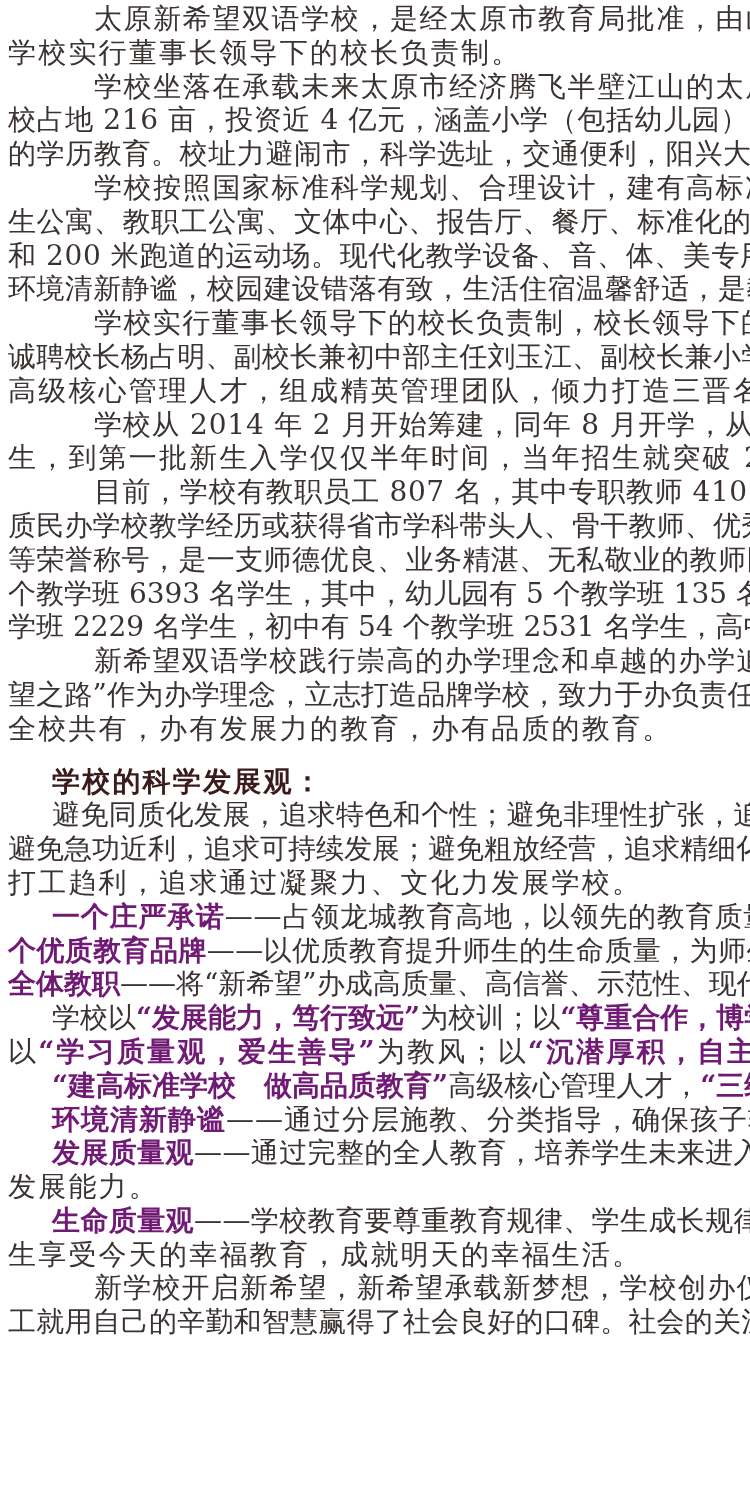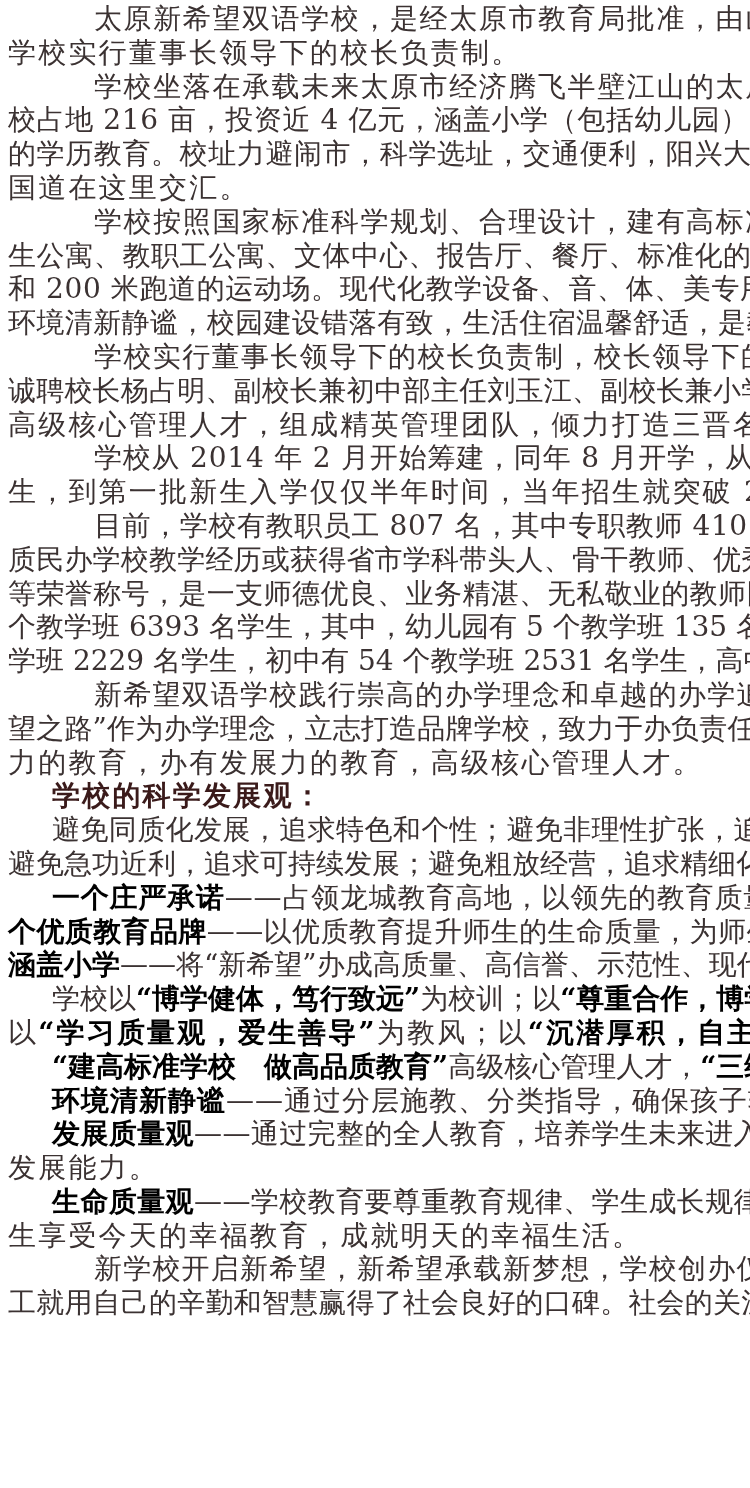--- a/index.html
+++ b/index.html
@@ -29,21 +29,21 @@
       height: 33.8px;
       letter-spacing: 2.2px;
       text-align: justify;
       text-align-last: justify;
     }
     .line.last {
       text-align-last: left;
     }
     .b {
       font-weight: bold;
-      color: #000000;
+      color: #701a75;
     }
     .sec-heading {
       font-weight: bold;
       color: #3a1a1a;
     }
     p.para {
       margin: 0;
     }
   </style>
 </head>
@@ -53,21 +53,20 @@
 
   <p class="para">
     <span class="line" style="padding-left:86px;letter-spacing:1.6px;">太原新希望双语学校，是经太原市教育局批准，由山西隆润投资有限公司投</span>
     <span class="line last">学校实行董事长领导下的校长负责制。</span>
   </p>
 
   <p class="para">
     <span class="line" style="padding-left:86px;letter-spacing:1.6px;">学校坐落在承载未来太原市经济腾飞半壁江山的太原市民营经济开发区，学</span>
     <span class="line" style="letter-spacing:0.6px;">校占地 216 亩，投资近 4 亿元，涵盖小学（包括幼儿园）、初中和高中三个学段</span>
     <span class="line" style="letter-spacing:0.6px;">的学历教育。校址力避闹市，科学选址，交通便利，阳兴大道、绕城高速，108</span>
-    <span class="line last">国道在这里交汇。</span>
   </p>
 
   <p class="para">
     <span class="line" style="padding-left:86px;letter-spacing:1.6px;">学校按照国家标准科学规划、合理设计，建有高标准教学大楼、实验楼、学</span>
     <span class="line" style="letter-spacing:0.6px;">生公寓、教职工公寓、文体中心、报告厅、餐厅、标准化的 400 米跑道塑胶操场</span>
     <span class="line" style="letter-spacing:0.6px;">和 200 米跑道的运动场。现代化教学设备、音、体、美专用设备应有尽有。学校</span>
     <span class="line" style="letter-spacing:0.4px;">环境清新静谧，校园建设错落有致，生活住宿温馨舒适，是教书育人绝佳之处。</span>
   </p>
 
   <p class="para">
@@ -85,44 +84,45 @@
     <span class="line" style="padding-left:86px;letter-spacing:0.6px;">目前，学校有教职员工 807 名，其中专职教师 410 名，应聘教师大都具有优</span>
     <span class="line" style="letter-spacing:0.2px;">质民办学校教学经历或获得省市学科带头人、骨干教师、优秀教师、模范班主任</span>
     <span class="line" style="letter-spacing:0.4px;">等荣誉称号，是一支师德优良、业务精湛、无私敬业的教师团队。全校共有 151</span>
     <span class="line" style="letter-spacing:0px;">个教学班 6393 名学生，其中，幼儿园有 5 个教学班 135 名学生，小学有 58 个教</span>
     <span class="line" style="letter-spacing:0px;">学班 2229 名学生，初中有 54 个教学班 2531 名学生，高中有 34 个教学班 1498 名</span>
   </p>
 
   <p class="para">
     <span class="line" style="padding-left:86px;letter-spacing:1.2px;">新希望双语学校践行崇高的办学理念和卓越的办学追求，把“为学生铺就希</span>
     <span class="line" style="letter-spacing:0.2px;">望之路”作为办学理念，立志打造品牌学校，致力于办负责任的教育，办有公信</span>
-    <span class="line last">力的教育，办有发展力的教育，高级核心管理人才。</span>
+    <span class="line last">全校共有，办有发展力的教育，办有品质的教育。</span>
   </p>
 
   <p class="para">
-    <span class="line last sec-heading" style="padding-left:44px;">学校的科学发展观：</span>
+    <span class="line last sec-heading" style="padding-left:44px;margin-top:19px;">学校的科学发展观：</span>
     <span class="line" style="padding-left:44px;letter-spacing:0.4px;">避免同质化发展，追求特色和个性；避免非理性扩张，追求学校的办学品质；</span>
     <span class="line" style="letter-spacing:0px;">避免急功近利，追求可持续发展；避免粗放经营，追求精细化管理的卓越；避免</span>
+    <span class="line last">打工趋利，追求通过凝聚力、文化力发展学校。</span>
   </p>
 
   <p class="para">
     <span class="line" style="padding-left:44px;letter-spacing:0.8px;">
       <span class="b">一个庄严承诺</span><span>——占领龙城教育高地，以领先的教育质量水平奉献社会。一</span>
     </span>
     <span class="line" style="letter-spacing:0.4px;">
       <span class="b">个优质教育品牌</span><span>——以优质教育提升师生的生命质量，为师生铺就希望之路。一</span>
     </span>
     <span class="line" style="letter-spacing:0px;">
-      <span class="b">涵盖小学</span><span>——将“新希望”办成高质量、高信誉、示范性、现代化的省内最好，</span>
+      <span class="b">全体教职</span><span>——将“新希望”办成高质量、高信誉、示范性、现代化的省内最好，</span>
     </span>
   </p>
 
   <p class="para">
     <span class="line" style="padding-left:44px;letter-spacing:0px;">
-      <span>学校以</span><span class="b">“博学健体，笃行致远”</span><span>为校训；以</span><span class="b">“尊重合作，博学健体”</span>
+      <span>学校以</span><span class="b">“发展能力，笃行致远”</span><span>为校训；以</span><span class="b">“尊重合作，博学健体”</span>
     </span>
     <span class="line last">
       <span>以</span><span class="b">“学习质量观，爱生善导”</span><span>为教风；以</span><span class="b">“沉潜厚积，自主乐学”</span>
     </span>
   </p>
 
   <p class="para">
     <span class="line" style="padding-left:44px;letter-spacing:0px;">
       <span class="b">“建高标准学校　做高品质教育”</span><span>高级核心管理人才，</span><span class="b">“三维教育质量观”</span>
     </span>

